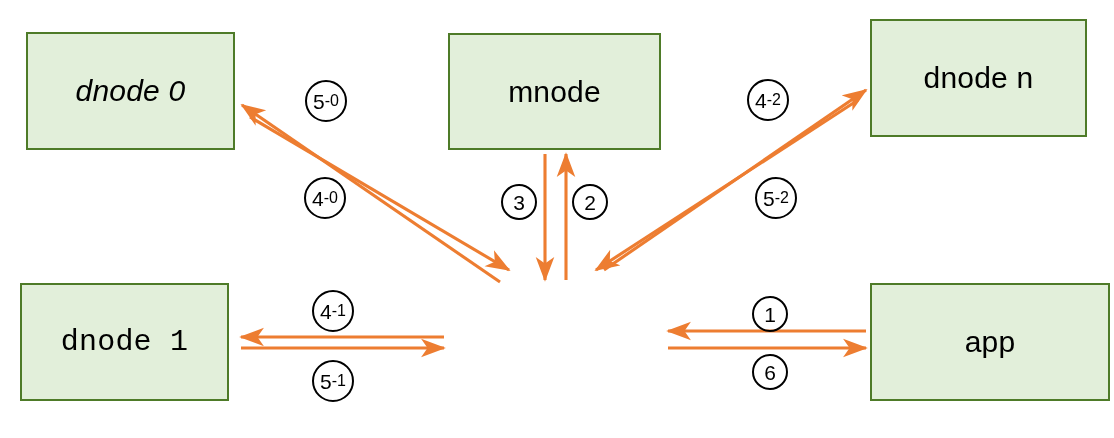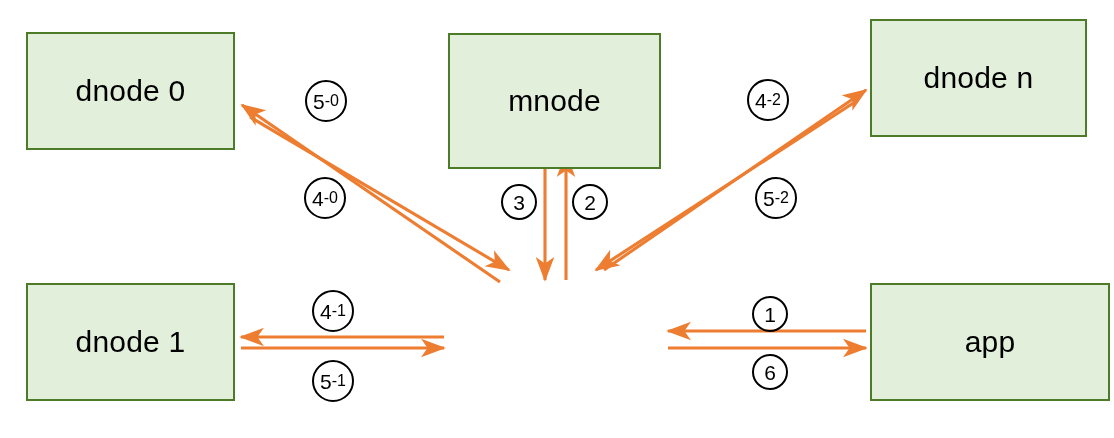--- a/index.html
+++ b/index.html
@@ -72,33 +72,33 @@
       <line x1="444" y1="337" x2="241" y2="337"></line>
 
       <line x1="241" y1="348" x2="444" y2="348"></line>
 
       <line x1="866" y1="331" x2="668" y2="331"></line>
 
       <line x1="668" y1="348" x2="866" y2="348"></line>
     </g>
   </svg>
 
-  <div class="node-box" style="left:26px;top:32px;width:209px;height:118px;">
+  <div class="node-box" style="left:26px;top:32px;width:209px;height:118px;font-style:italic;">
     <span class="node-label">dnode 0</span>
   </div>
 
-  <div class="node-box" style="left:448px;top:33px;width:213px;height:136px;">
+  <div class="node-box" style="left:448px;top:33px;width:213px;height:117px;">
     <span class="node-label">mnode</span>
   </div>
 
   <div class="node-box" style="left:870px;top:19px;width:217px;height:118px;align-items:center;">
     <span class="node-label">dnode n</span>
   </div>
 
-  <div class="node-box" style="left:26px;top:283px;width:209px;height:118px;">
+  <div class="node-box" style="left:20px;top:283px;width:209px;height:118px;font-family:Liberation Mono, monospace;">
     <span class="node-label">dnode 1</span>
   </div>
 
 
   <div class="node-box" style="left:870px;top:283px;width:240px;height:118px;">
     <span class="node-label">app</span>
   </div>
 
   <div class="marker marker-ab" style="left:305px;top:80px;">
     <span class="m-main">5</span>

